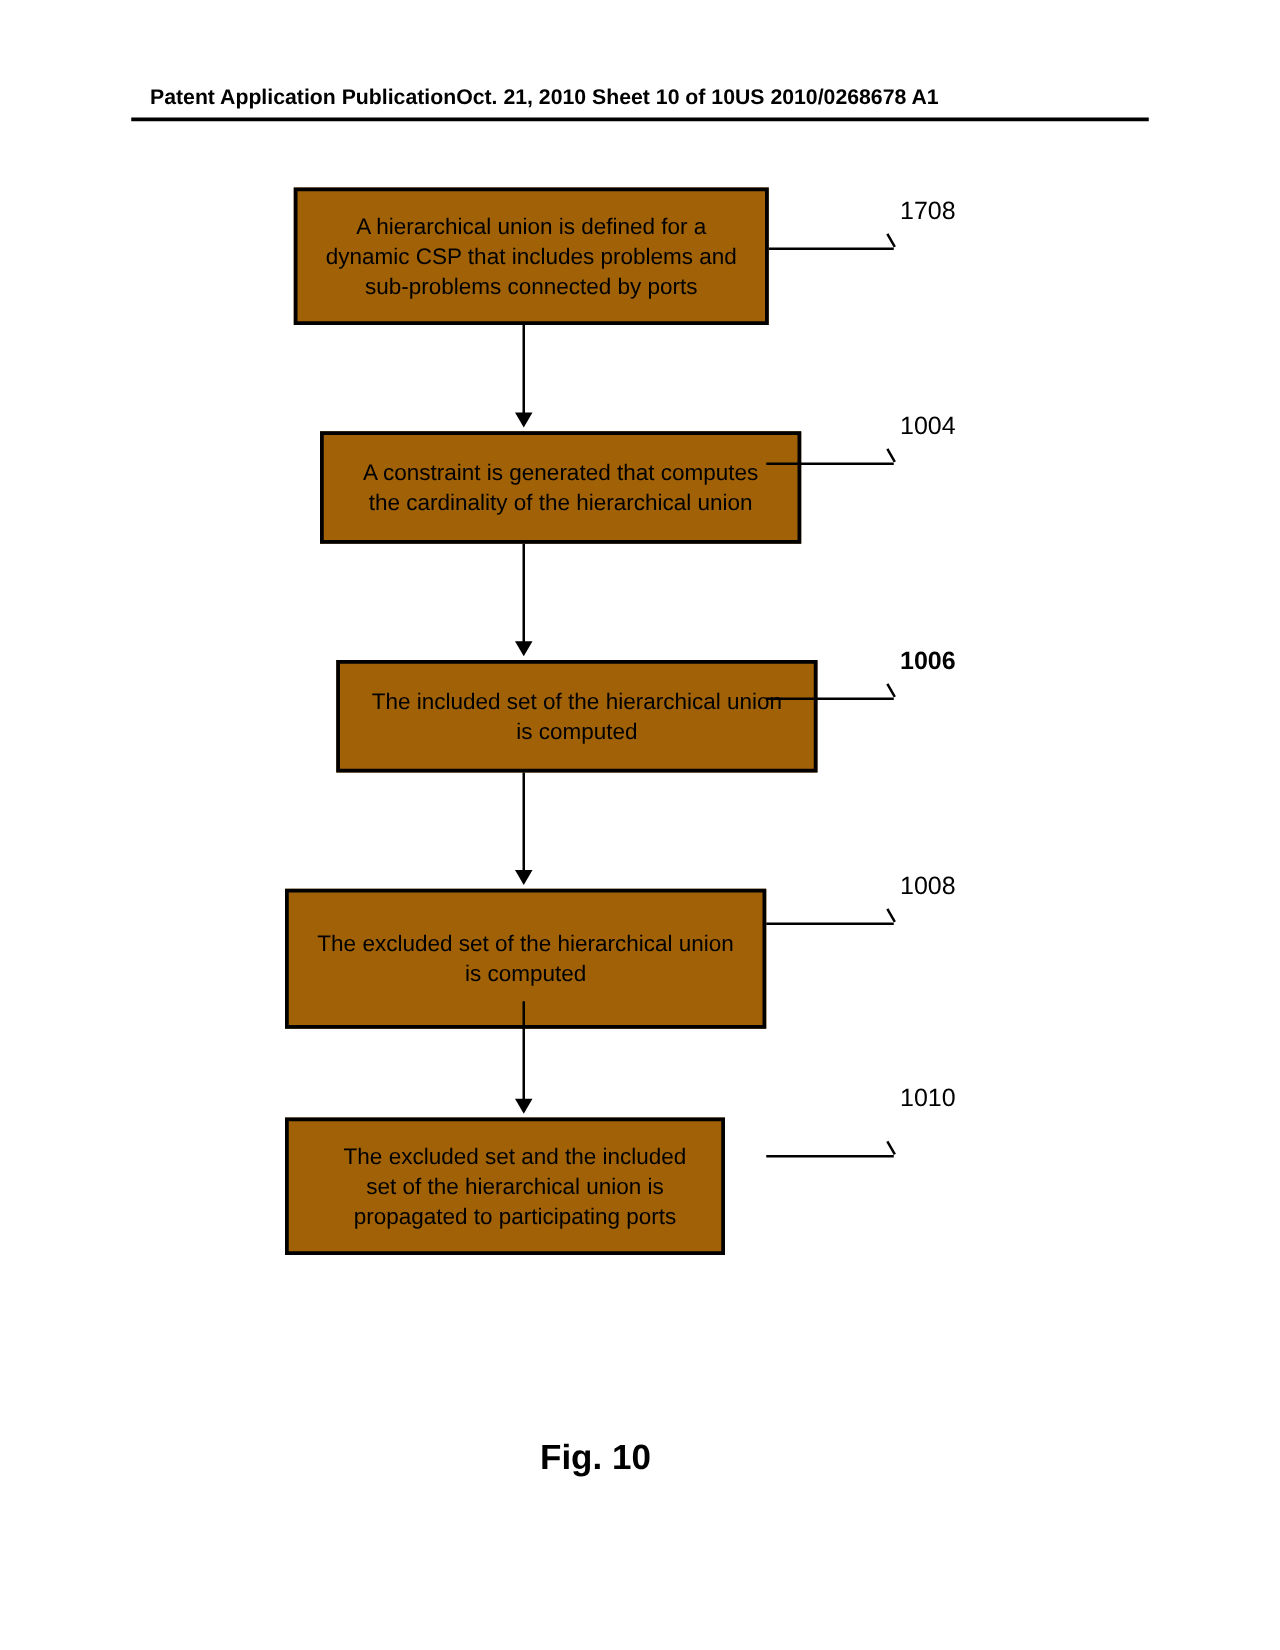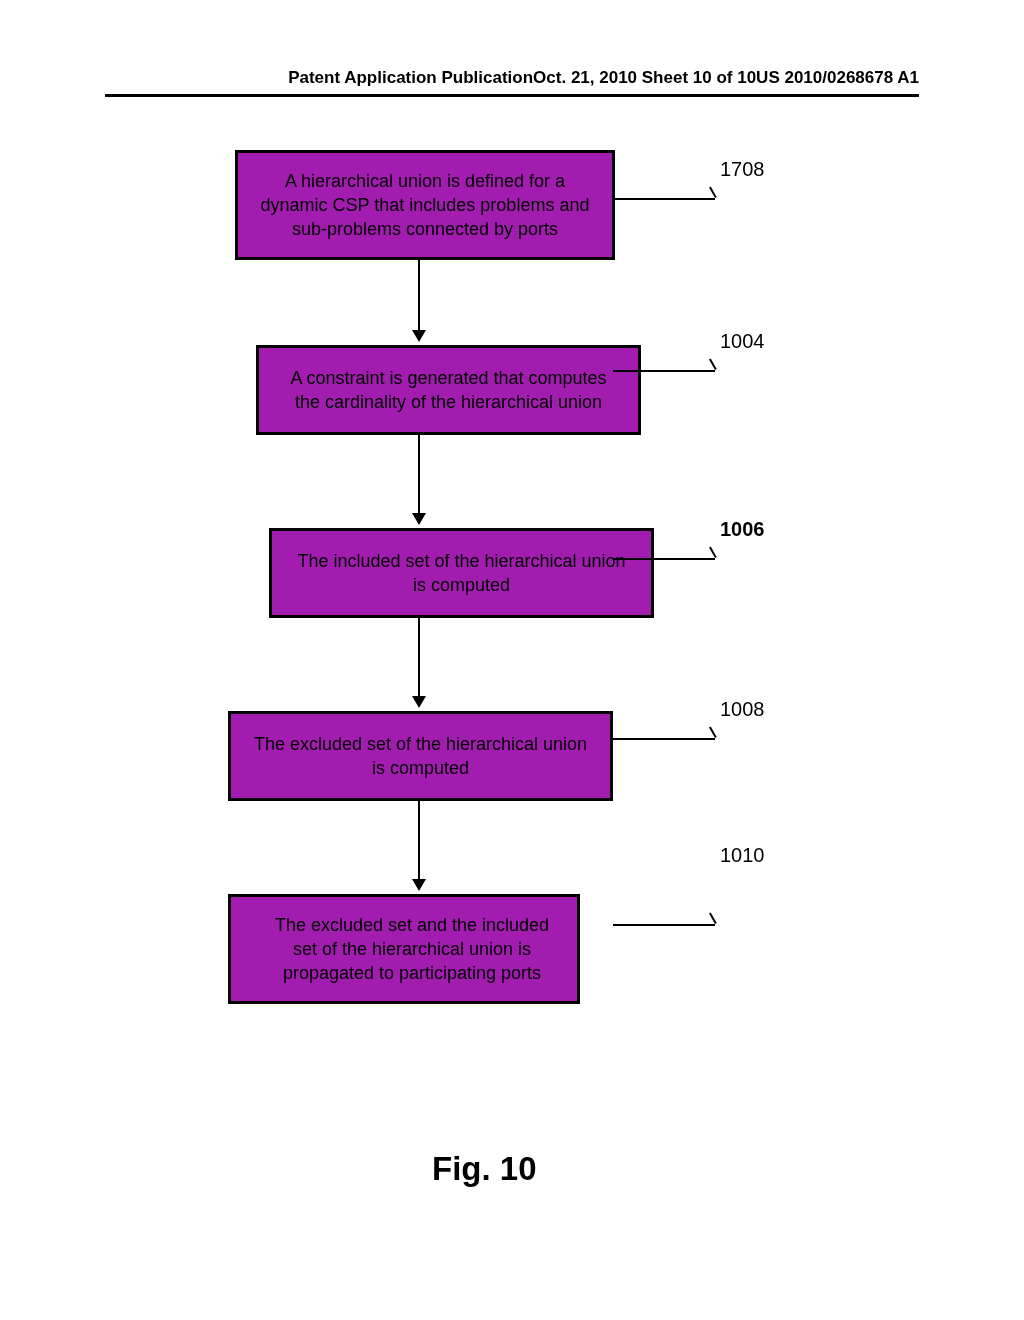--- a/index.html
+++ b/index.html
@@ -13,21 +13,21 @@
       background: white;
       font-family: Arial, sans-serif;
       position: relative;
     }
     .header {
       position: absolute;
       top: 68px;
       left: 0;
       right: 0;
       display: flex;
-      justify-content: flex-end;
+      justify-content: flex-start;
       padding: 0 105px 0 120px;
       font-size: 17px;
       font-weight: bold;
     }
     .header-border {
       position: absolute;
       top: 94px;
       left: 105px;
       right: 105px;
       height: 3px;
@@ -35,21 +35,21 @@
     }
     .flowchart {
       position: absolute;
       top: 140px;
       left: 0;
       width: 100%;
     }
     .box {
       position: absolute;
       border: 3px solid black;
-      background: #a21caf;
+      background: #a16207;
       display: flex;
       align-items: center;
       justify-content: center;
       text-align: center;
       padding: 10px 20px;
       font-size: 18px;
       line-height: 1.35;
     }
     .label {
       position: absolute;
@@ -79,21 +79,21 @@
     .label-tick {
       position: absolute;
       width: 2px;
       height: 12px;
       background: black;
       transform: rotate(-30deg);
       transform-origin: bottom left;
     }
     .figure-caption {
       position: absolute;
-      font-size: 33px;
+      font-size: 28px;
       font-weight: bold;
     }
   </style>
 </head>
 <body>
 
 <div class="header">
   <span>Patent Application Publication</span>
   <span>Oct. 21, 2010  Sheet 10 of 10</span>
   <span>US 2010/0268678 A1</span>
@@ -122,31 +122,31 @@
 
   <div class="box" style="left:228px; top:388px; width:385px; height:90px;margin-left:41px;">
     <span>The included set of the hierarchical union is computed</span>
   </div>
   <div class="label" style="left:720px; top:378px;font-weight:bold;">1006</div>
   <div class="label-connector" style="left:613px; top:418px; width:102px;"></div>
   <div class="label-tick" style="left:715px; top:406px;"></div>
 
   <div class="arrow" style="left:418px; top:478px; height:88px;"></div>
 
-  <div class="box" style="left:228px; top:571px; width:385px; height:90px;">
+  <div class="box" style="left:228px; top:571px; width:385px; height:112px;">
     <span>The excluded set of the hierarchical union is computed</span>
   </div>
   <div class="label" style="left:720px; top:558px;">1008</div>
   <div class="label-connector" style="left:613px; top:598px; width:102px;"></div>
   <div class="label-tick" style="left:715px; top:586px;"></div>
 
   <div class="arrow" style="left:418px; top:661px; height:88px;"></div>
 
   <div class="box" style="left:228px; top:754px; width:352px; height:110px;padding-left:36px;">
     <span>The excluded set and the included set of the hierarchical union is propagated to participating ports</span>
   </div>
-  <div class="label" style="left:720px; top:704px;">1010</div>
+  <div class="label" style="left:720px; top:728px;">1010</div>
   <div class="label-connector" style="left:613px; top:784px; width:102px;"></div>
   <div class="label-tick" style="left:715px; top:772px;"></div>
 
   <div class="figure-caption" style="left:432px; top:1010px;">Fig. 10</div>
 
 </div>
 
 </body></html>

